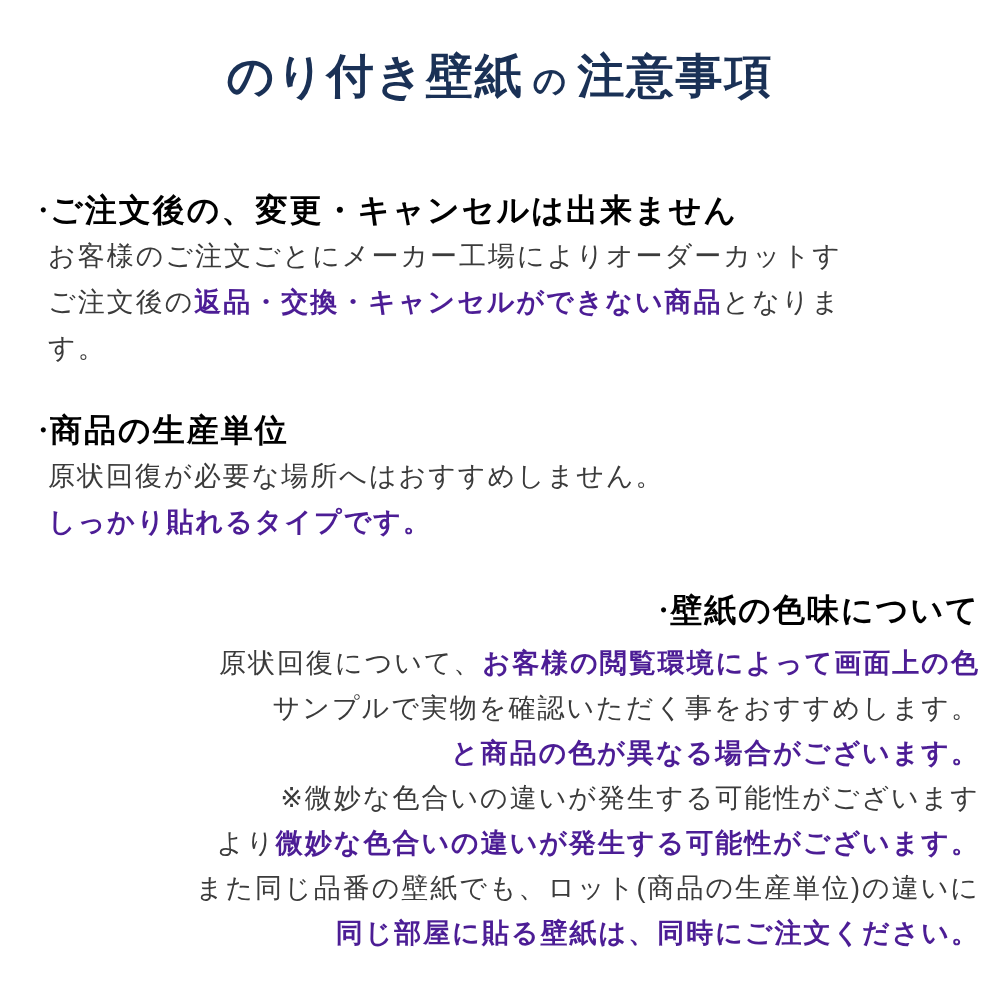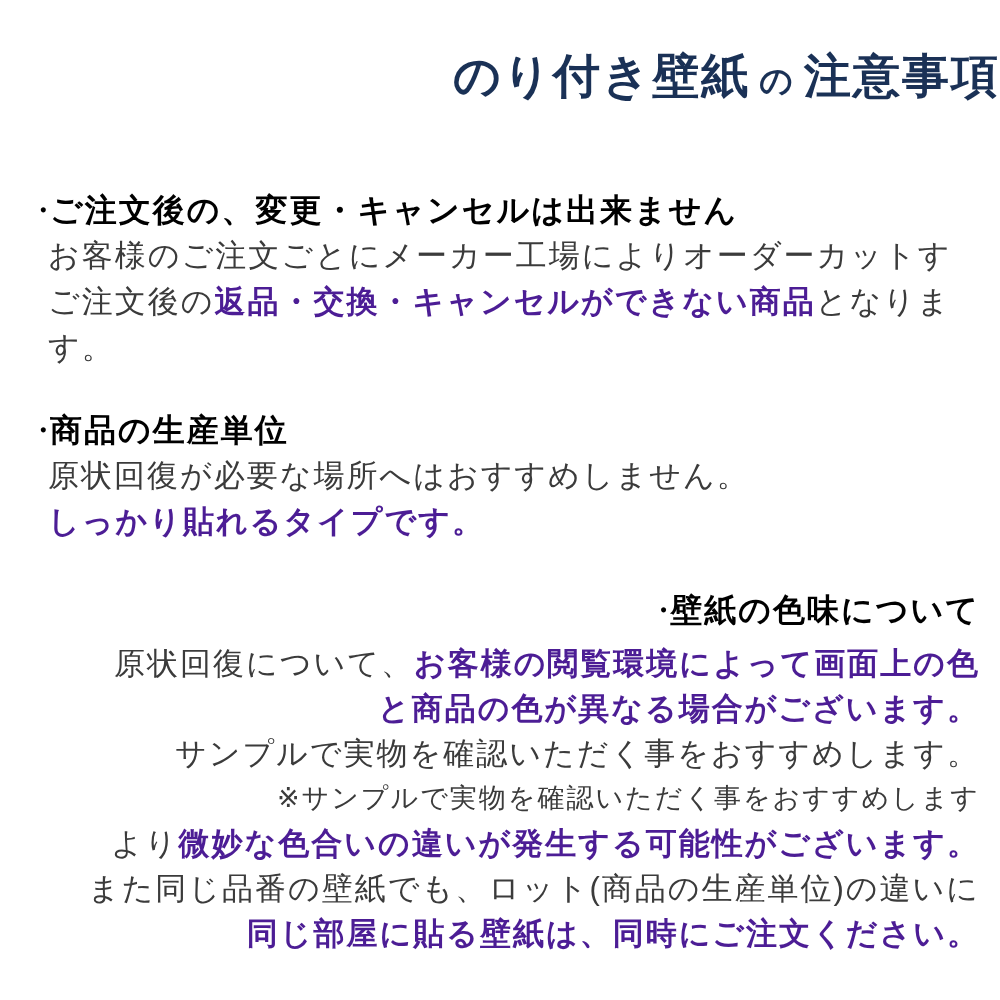--- a/index.html
+++ b/index.html
@@ -12,21 +12,21 @@
     position: relative;
     width: 1000px;
     height: 1000px;
     background: #ffffff;
     overflow: hidden;
     color: #3b3b3b;
     box-sizing: border-box;
   }
   .title {
     margin: 48px 0 0 0;
-    text-align: right;
+    text-align: center;
     color: #1a3156;
     font-weight: 700;
     font-size: 47px;
     line-height: 56px;
     letter-spacing: 2px;
     white-space: nowrap;
   }
   .title .t-small {
     font-size: 33px;
     margin: 0 9px;
@@ -49,21 +49,21 @@
   .bullet {
     display: inline-block;
     width: 20px;
     font-size: 26px;
     vertical-align: 2px;
   }
   .body {
     padding-left: 18px;
   }
   .line {
-    font-size: 31px;
+    font-size: 27px;
     line-height: 46px;
     letter-spacing: 2px;
     color: #3b3b3b;
     white-space: nowrap;
   }
   .sec-3 .line { line-height: 45px; }
   .sec-3 .body { padding-top: 8px; }
   .red {
     color: #4c1d95;
     font-weight: 700;
@@ -93,22 +93,22 @@
     <div class="body">
       <div class="line"><span>原状回復が必要な場所へはおすすめしません。</span></div>
       <div class="line"><span class="red">しっかり貼れるタイプです。</span></div>
     </div>
   </section>
 
   <section class="sec sec-3">
     <div class="heading"><span class="bullet">・</span><span>壁紙の色味について</span></div>
     <div class="body">
       <div class="line"><span>原状回復について、</span><span class="red">お客様の閲覧環境によって画面上の色</span></div>
+      <div class="line"><span>サンプルで実物を確認いただく事をおすすめします。</span></div>
       <div class="line"><span class="red">と商品の色が異なる場合がございます。</span></div>
-      <div class="line"><span>サンプルで実物を確認いただく事をおすすめします。</span></div>
-      <div class="line note"><span>※サンプルで実物を確認いただく事をおすすめします</span></div>
+      <div class="line note"><span>※微妙な色合いの違いが発生する可能性がございます</span></div>
       <div class="line"><span>より</span><span class="red">微妙な色合いの違いが発生する可能性がございます。</span></div>
       <div class="line"><span>また同じ品番の壁紙でも、ロット(商品の生産単位)の違いに</span></div>
       <div class="line"><span class="red">同じ部屋に貼る壁紙は、同時にご注文ください。</span></div>
     </div>
   </section>
 
 </div>
 
 </body></html>

